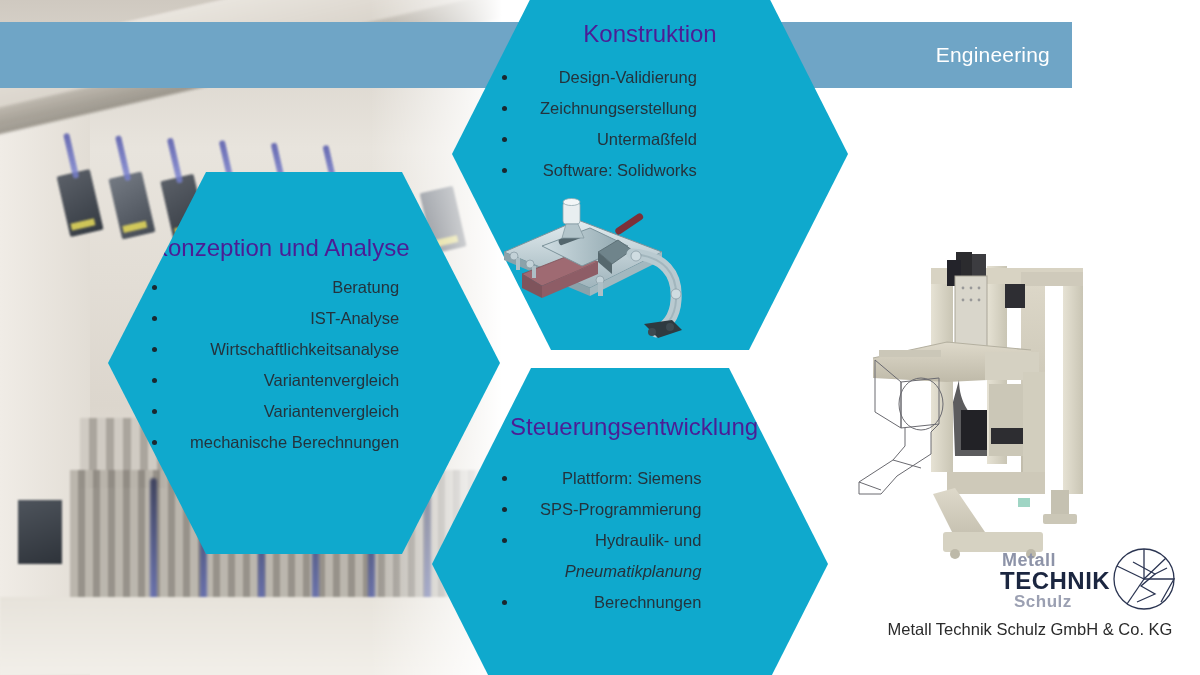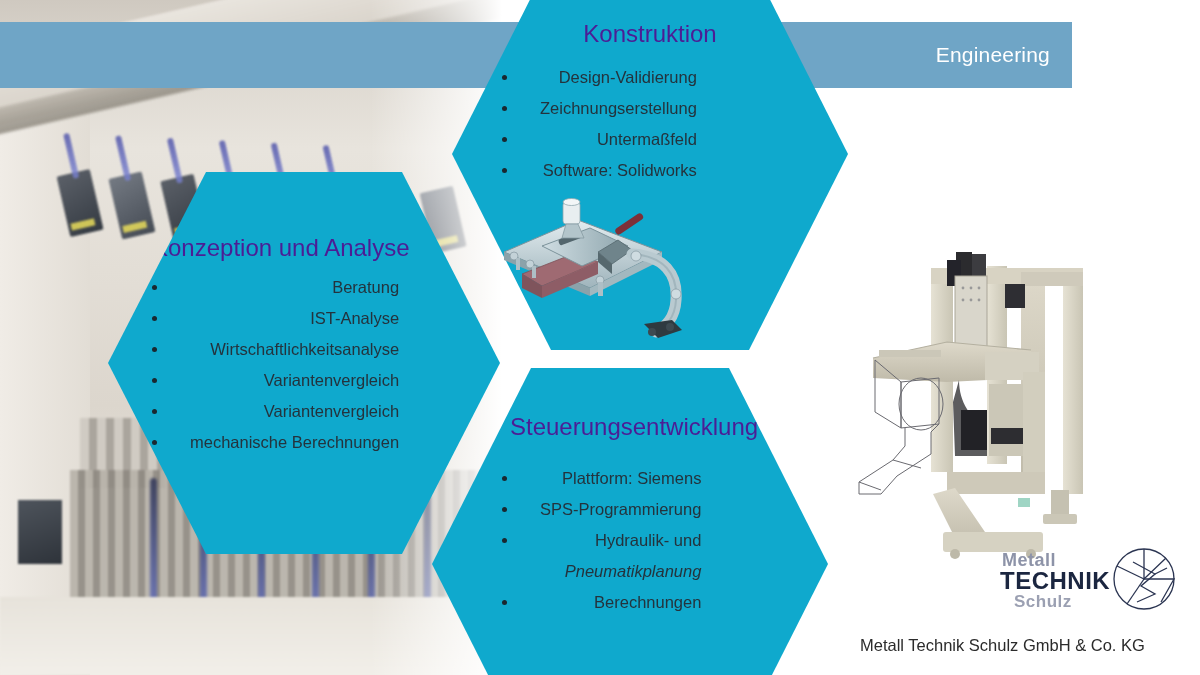--- a/index.html
+++ b/index.html
@@ -147,21 +147,21 @@
     position:absolute; left:0px; top:19px; font-size:24px; font-weight:bold;
     color:#1b2640; letter-spacing:.5px;
   }
   .logo .l-schulz {
     position:absolute; left:14px; top:44px; font-size:17px; font-weight:bold;
     color:#9ba0b2; letter-spacing:.5px;
   }
   .logo .l-mark { position:absolute; right:-2px; top:-2px; width:66px; height:66px; }
 
   
-  .company { position:absolute; left:860px; top:634px; width:340px; text-align:left; }
+  .company { position:absolute; left:860px; top:618px; width:340px; text-align:center; }
   .company div { color:#2b2b2b; font-size:16.5px; line-height:22px; white-space:nowrap; }
 </style>
 </head>
 <body>
 
 <div class="slide">
 
   <div class="bg-photo">
     <div class="bg-base"></div>
     <div class="bg-wall-left"></div>

